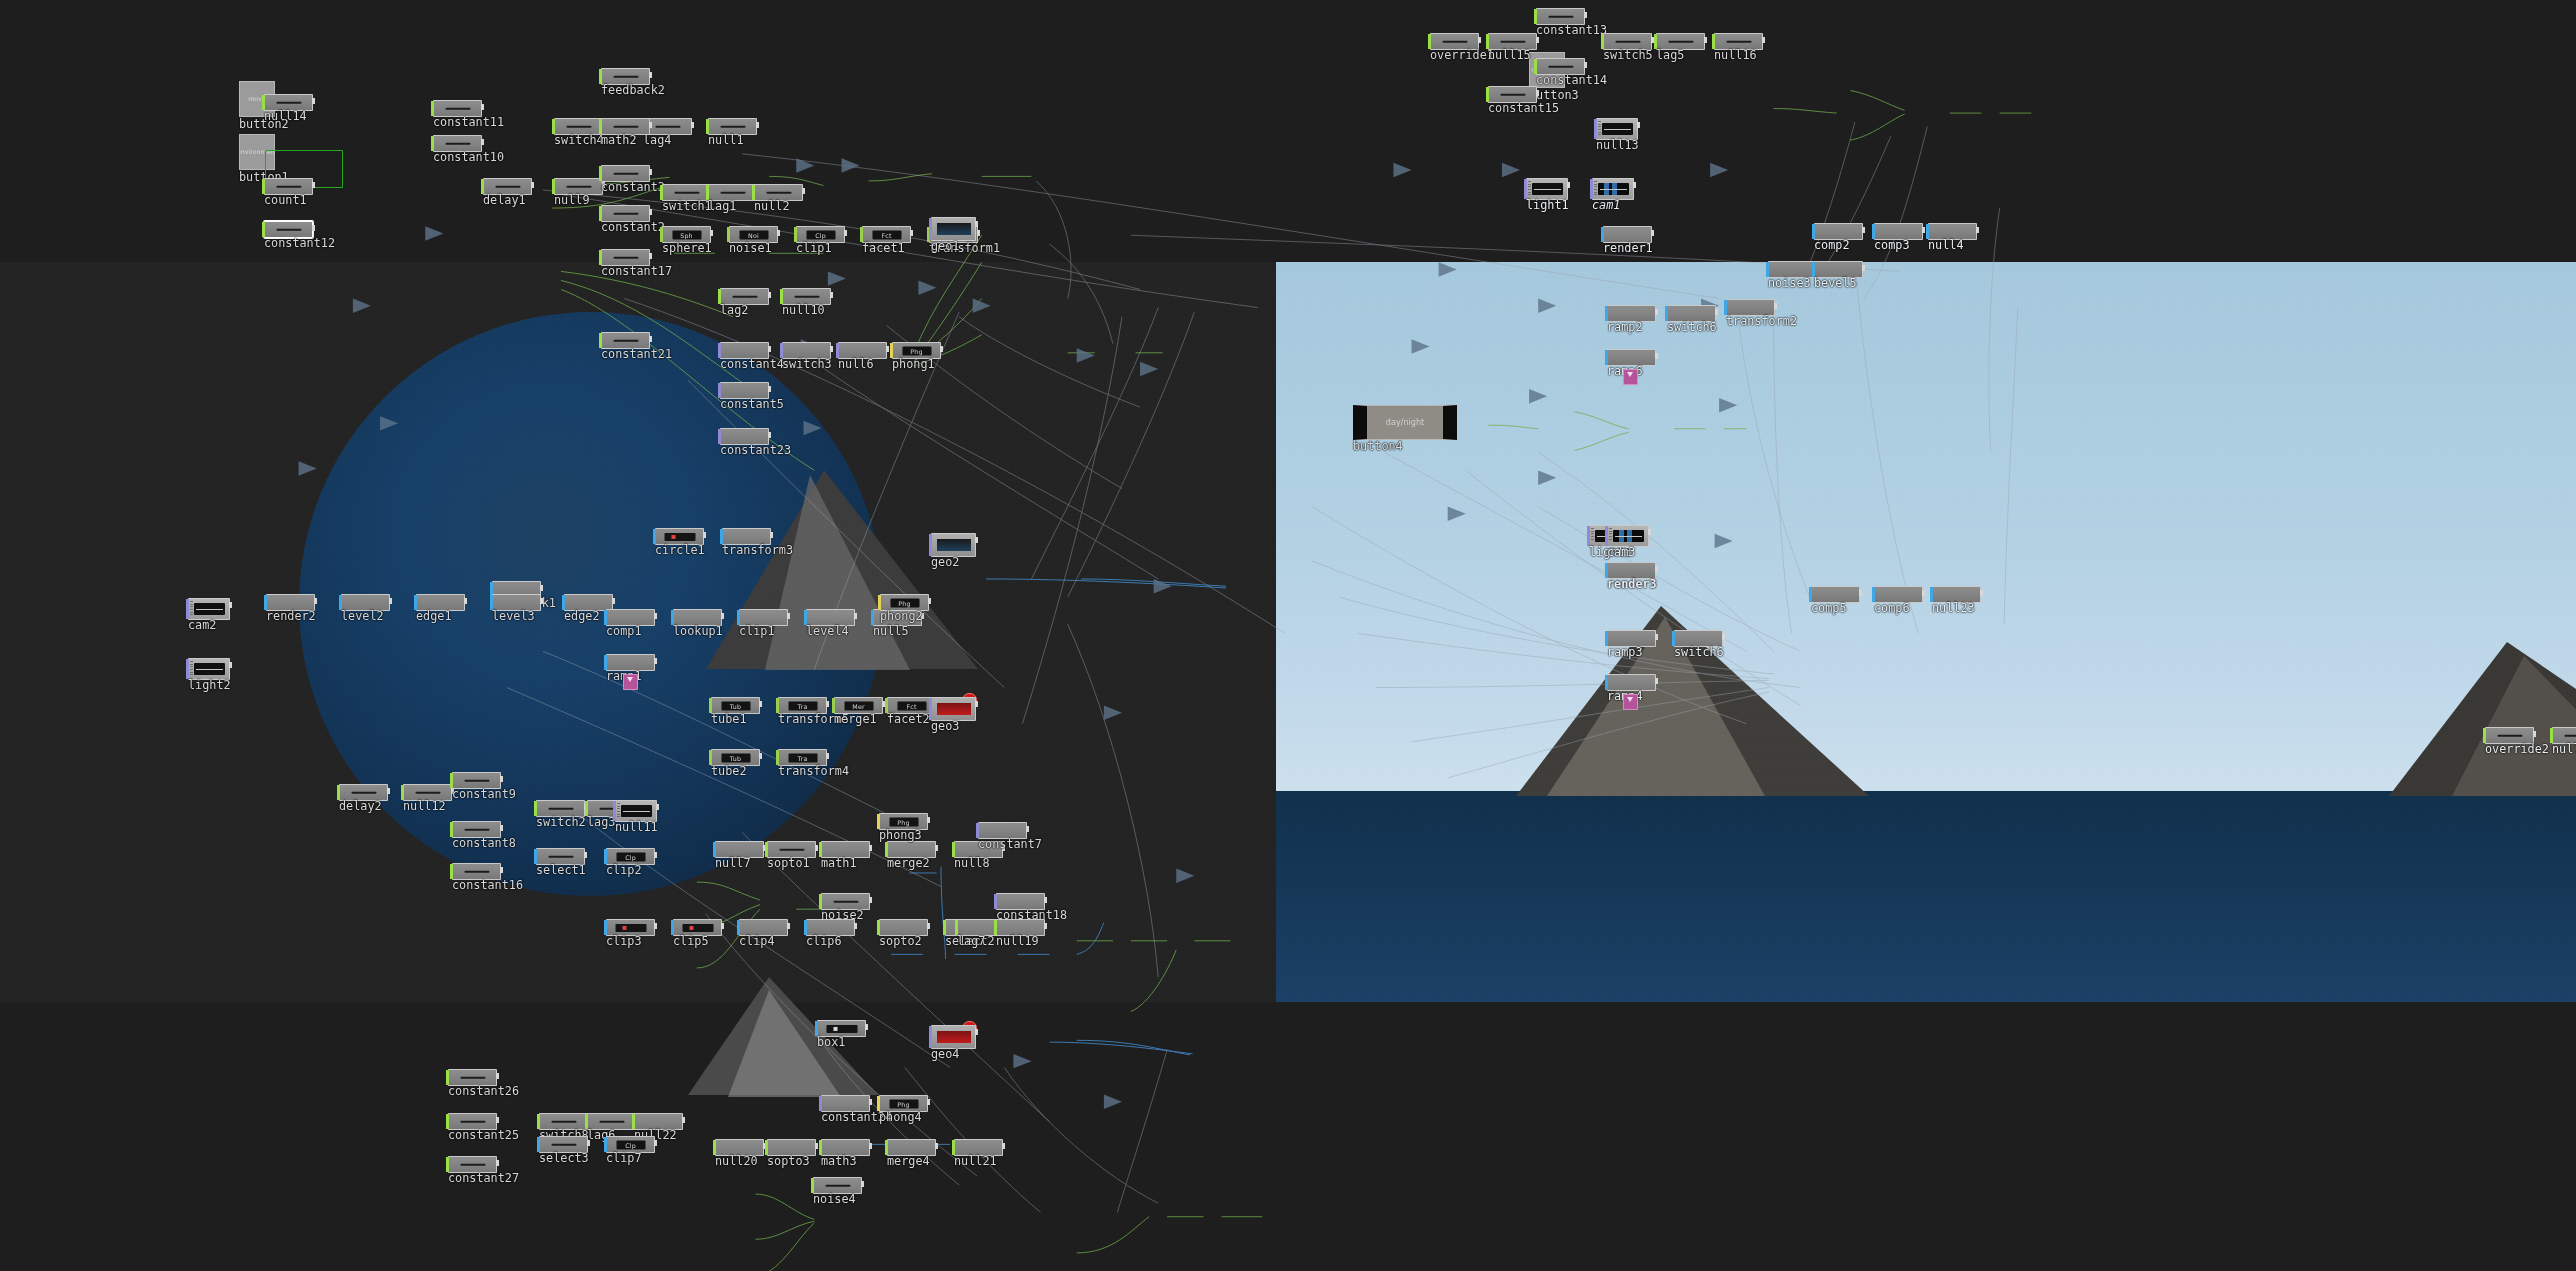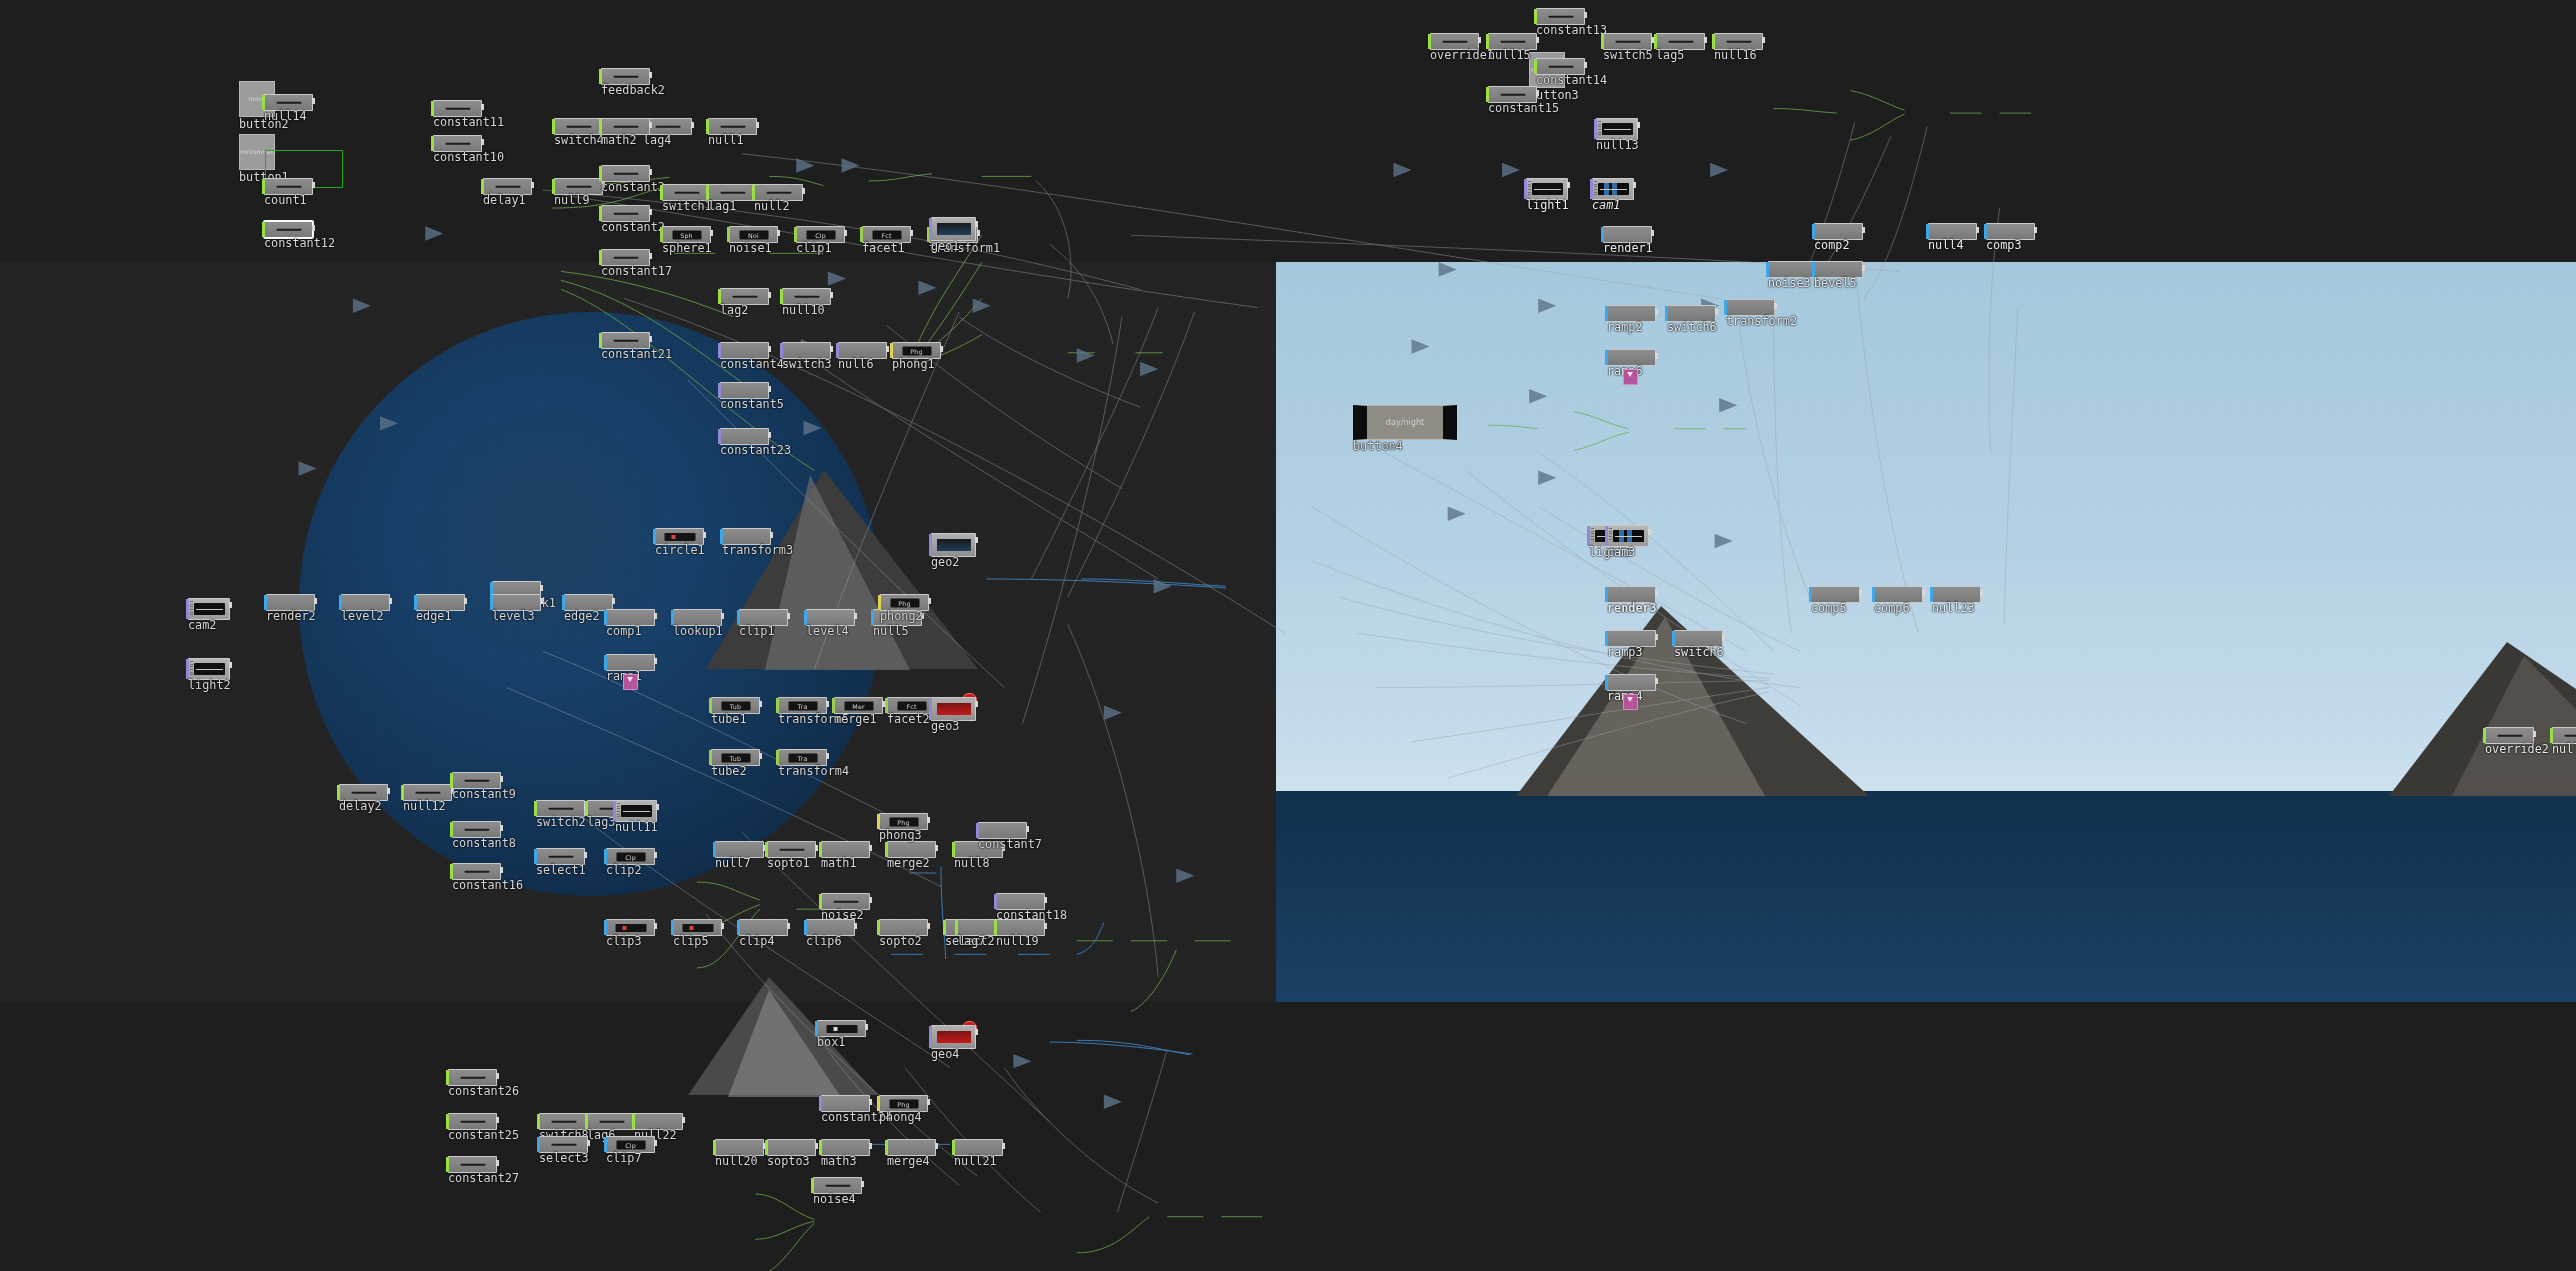--- a/index.html
+++ b/index.html
@@ -1269,21 +1269,21 @@
         </div>
         <div class="lbl">render1</div>
       </div>
       <div class="node top onsky" style="left: 1814px; top: 223px;">
         <div class="body">
           <div class="lflag"></div>
           <div class="rflag"></div>
         </div>
         <div class="lbl">comp2</div>
       </div>
-      <div class="node top onsky" style="left: 1986px; top: 223px;">
+      <div class="node top onsky" style="left: 1874px; top: 223px;">
         <div class="body">
           <div class="lflag"></div>
           <div class="rflag"></div>
         </div>
         <div class="lbl">comp3</div>
       </div>
       <div class="node top onsky" style="left: 1928px; top: 223px;">
         <div class="body">
           <div class="lflag"></div>
           <div class="rflag"></div>
@@ -1362,21 +1362,21 @@
         <div class="body">
           <div class="lflag"></div>
           <div class="rflag"></div>
           <div class="screen" style="background: linear-gradient(90deg, rgb(11, 11, 11) 0px, rgb(11, 11, 11) 18%, rgb(47, 109, 168) 18%, rgb(47, 109, 168) 34%, rgb(11, 11, 11) 34%, rgb(11, 11, 11) 46%, rgb(47, 109, 168) 46%, rgb(47, 109, 168) 62%, rgb(11, 11, 11) 62%, rgb(11, 11, 11) 100%);">
             <div class="line"></div>
           </div>
           <div class="dots"></div>
         </div>
         <div class="lbl">cam3</div>
       </div>
-      <div class="node top onsky" style="left: 1607px; top: 586px; font-weight: bold;">
+      <div class="node top onsky" style="left: 1607px; top: 562px; font-weight: bold;">
         <div class="body">
           <div class="lflag"></div>
           <div class="rflag"></div>
         </div>
         <div class="lbl">render3</div>
       </div>
       <div class="node top onsky" style="left: 1607px; top: 630px;">
         <div class="body">
           <div class="lflag"></div>
           <div class="rflag"></div>

